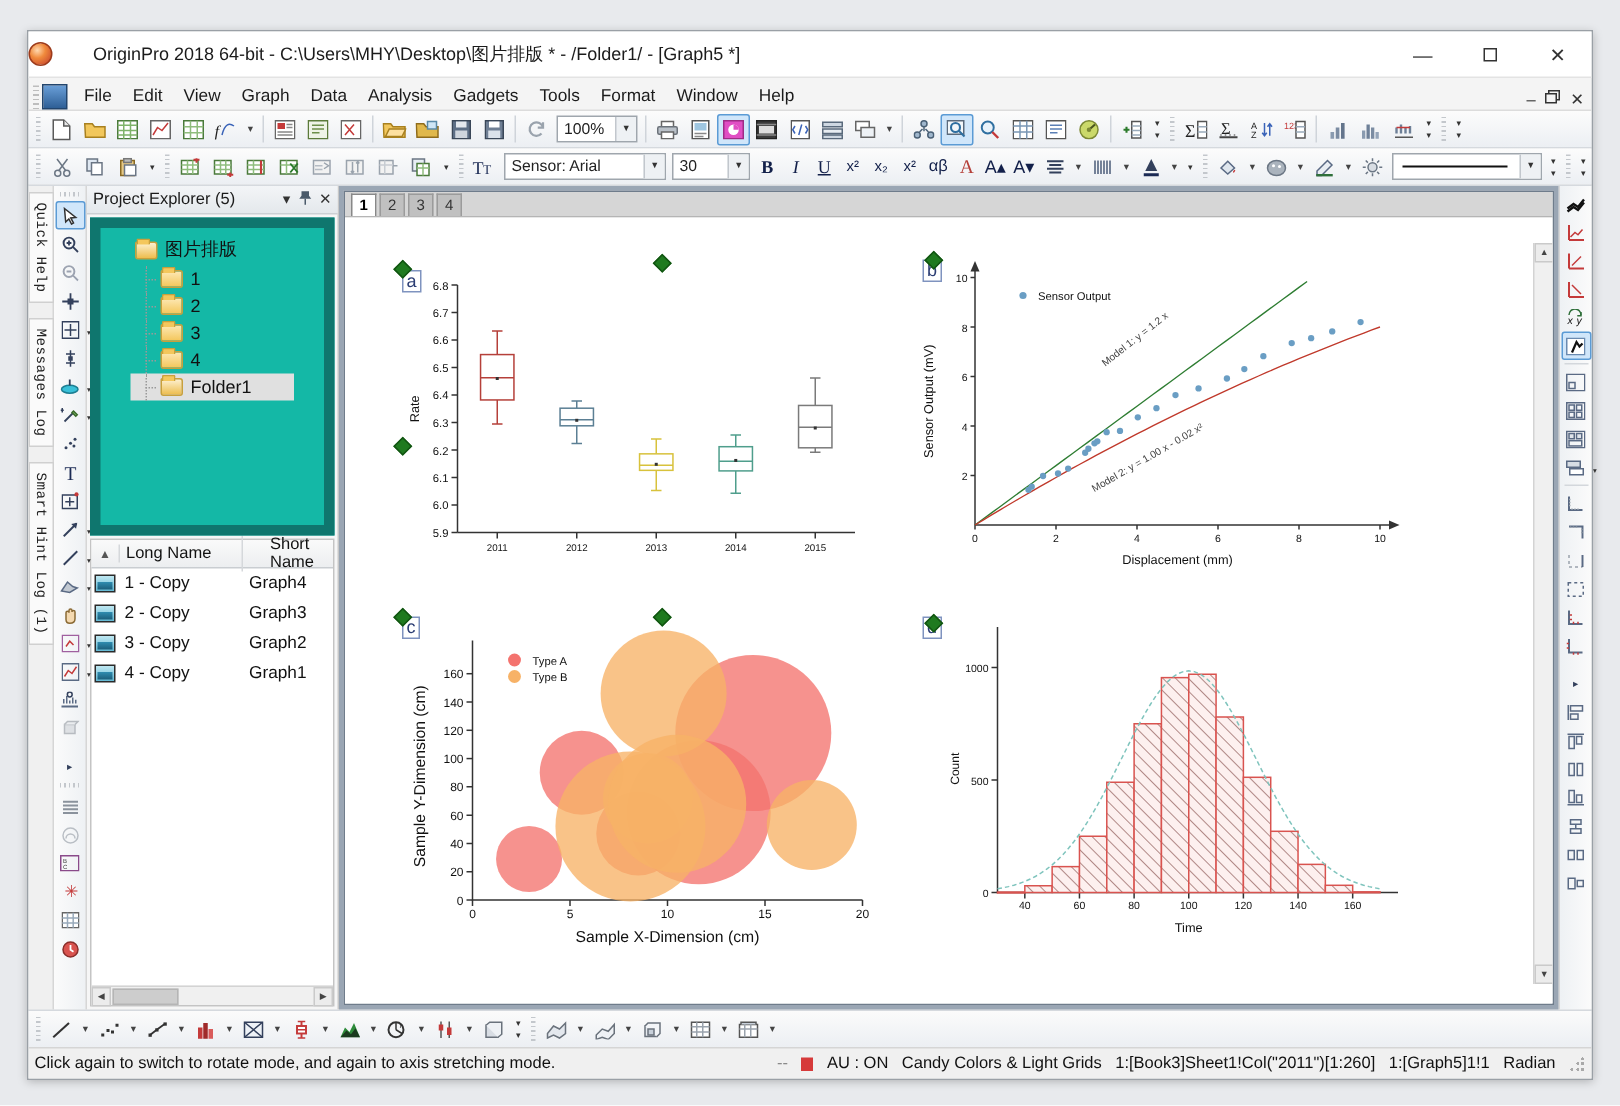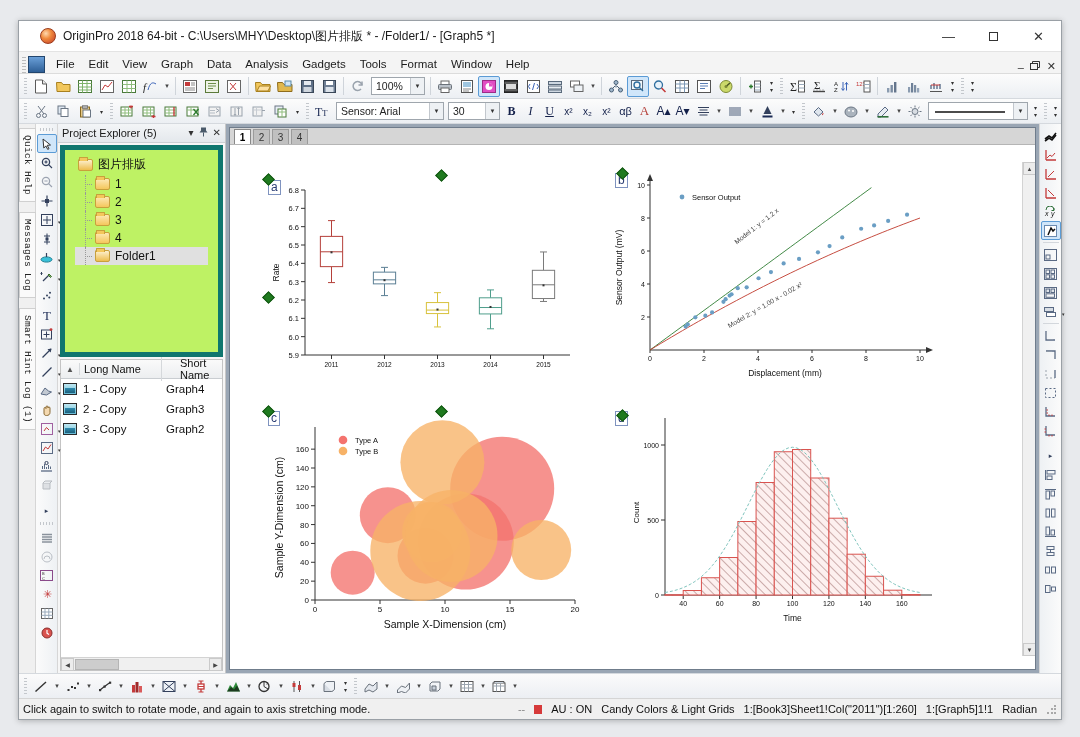--- a/index.html
+++ b/index.html
@@ -25,22 +25,23 @@
     border: 1px solid #9aa0a6;
     box-shadow: 0 1px 6px rgba(0,0,0,.25);
     display: flex; flex-direction: column;
   }
 
   
   .titlebar {
     height: 31px; min-height: 31px;
     background: #ffffff;
     display: flex; align-items: center;
-    padding-left: 21px;
+    padding-left: 0;
     border-bottom: 1px solid #e3e3e3;
+    gap: 20px;
   }
   .app-icon {
     width: 16px; height: 16px; border-radius: 50%;
     background: radial-gradient(circle at 35% 32%, #ffd9b0 0%, #f08a3c 40%, #c0392b 100%);
     border: 1px solid #9c3b1c;
     margin-right: 7px; flex: 0 0 auto;
   }
   .title-text {
     font-size: 12px; color: #1b1b1b; white-space: nowrap;
   }
@@ -175,22 +176,22 @@
     display: flex; flex-direction: column;
   }
   .pe-header {
     height: 19px; background: linear-gradient(#f3f5f7,#e4e8ec);
     display: flex; align-items: center; padding: 0 4px;
     border-bottom: 1px solid #ccd0d4;
     font-size: 11px; color: #1b1b1b;
   }
   .pe-header .hbtns { margin-left: auto; display: flex; gap: 5px; color: #333; font-size: 10px; }
   .pe-tree {
-    height: 212px; background: #bef264; border: 5px solid #0f766e; margin: 2px;
-    padding: 4px 10px; overflow: hidden; position: relative;
+    height: 212px; background: #14b8a6; border: 7px solid #0f766e; margin: 2px;
+    padding: 4px 20px; overflow: hidden; position: relative;
   }
   .tnode {
     display: flex; align-items: center; gap: 5px;
     font-size: 12px; color: #111; padding: 2px 3px; white-space: nowrap;
   }
   .tnode.sel { background: #e0e0e0; }
   .tnode.child { padding-left: 20px; position: relative; }
   .tnode.child::before {
     content: ""; position: absolute; left: 10px; top: 0; bottom: 0;
     border-left: 1px dotted #999;
@@ -1032,20 +1033,27 @@
               </div>
             <div class="c1">2 - Copy</div>
             <div class="c2">Graph3</div>
           </div>
           <div class="pl-row">
             <div class="gicon">
                 <span class="graph-ico"></span>
               </div>
             <div class="c1">3 - Copy</div>
             <div class="c2">Graph2</div>
+          </div>
+          <div class="pl-row">
+            <div class="gicon">
+                <span class="graph-ico"></span>
+              </div>
+            <div class="c1">4 - Copy</div>
+            <div class="c2">Graph1</div>
           </div>
           <div style="flex:1"></div>
           <div class="pe-scroll">
             <div class="arr">◀</div>
             <div class="thumb"></div>
             <div style="flex:1"></div>
             <div class="arr">▶</div>
           </div>
         </div>
       </div>

